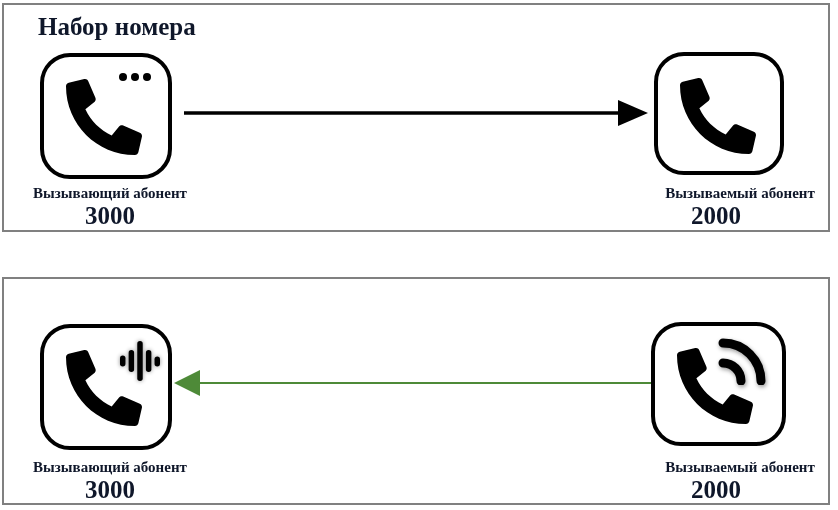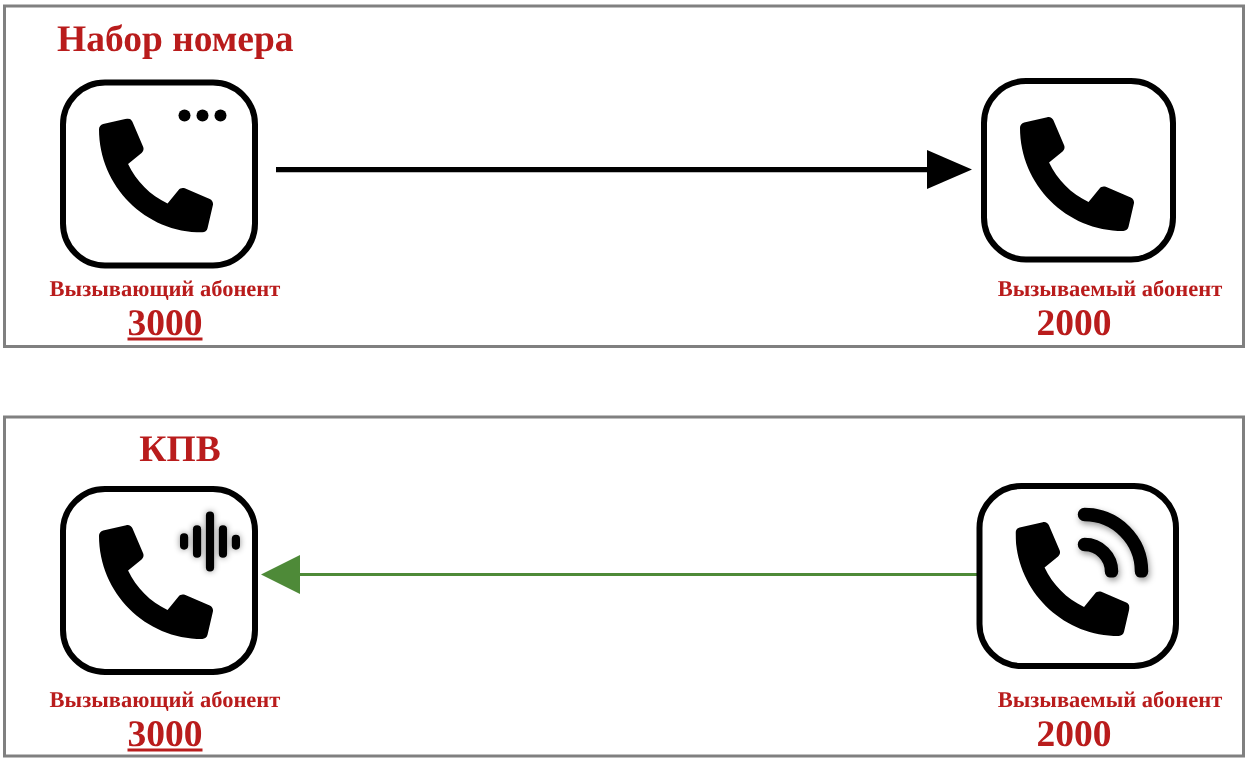--- a/index.html
+++ b/index.html
@@ -1,19 +1,19 @@
 <!DOCTYPE html>
 <html><head>
 <meta charset="utf-8">
 <style>
   html,body{margin:0;padding:0;background:#ffffff;}
   .screen{
     position:relative;width:838px;height:510px;background:#ffffff;
     font-family:"Liberation Serif","DejaVu Serif",serif;
-    font-weight:700;color:#b91c1c;overflow:hidden;
+    font-weight:700;color:#0f172a;overflow:hidden;
   }
   .panel{
     position:absolute;left:2px;width:828px;
     border:2px solid #808080;background:#ffffff;box-sizing:border-box;
   }
   .panel-1{top:3px;height:229px;}
   .panel-2{top:277px;height:228px;}
   .panel-title{position:absolute;font-size:25px;line-height:1.1;white-space:nowrap;}
   .panel-1 .panel-title{left:34px;top:8px;}
   .panel-2 .panel-title{left:36px;top:7px;width:160px;text-align:center;}
@@ -30,21 +30,21 @@
   .badge-dots{left:74px;top:15px;width:34px;height:10px;}
   .badge-bars{left:76px;top:11px;width:40px;height:44px;filter:drop-shadow(0 0 2px rgba(0,0,0,0.45));}
   .badge-waves{left:60px;top:9px;width:52px;height:50px;filter:drop-shadow(1px 2px 2px rgba(0,0,0,0.40));}
   .sub-label{
     position:absolute;font-size:15px;line-height:20px;text-align:center;white-space:nowrap;
   }
   .sub-number{
     position:absolute;font-size:25px;line-height:26px;text-align:center;white-space:nowrap;
   }
   .caller-label{left:2px;width:208px;top:178px;}
-  .caller-number{left:2px;width:208px;top:198px;text-decoration:underline;}
+  .caller-number{left:2px;width:208px;top:198px;}
   .callee-label{left:630px;width:212px;top:178px;}
   .callee-number{left:606px;width:212px;top:198px;}
   .arrow-svg{position:absolute;}
   .arrow-fwd{left:176px;top:93px;width:470px;height:30px;}
   .arrow-back{left:168px;top:90px;width:482px;height:30px;}
 </style>
 </head>
 <body>
 
 <div class="screen">
@@ -73,21 +73,20 @@
     <div class="iconbox p1-callee-box">
       <svg class="handset" viewBox="0 0 512 512">
         <path transform="scale(-1,1) translate(-512,0)" d="M493.4 24.6l-104-24c-11.3-2.6-22.9 3.3-27.5 13.9l-48 112c-4.2 9.8-1.4 21.3 6.9 28l60.6 49.6c-36 76.7-98.9 140.5-177.2 177.2l-49.6-60.6c-6.8-8.3-18.2-11.1-28-6.9l-112 48C3.9 366.5-2 378.1.6 389.4l24 104C27.1 504.2 36.7 512 48 512c256.1 0 464-207.5 464-464 0-11.2-7.7-20.9-18.6-23.4z" fill="#000"></path>
       </svg>
     </div>
     <div class="sub-label callee-label">Вызываемый абонент</div>
     <div class="sub-number callee-number">2000</div>
   </div>
 
   <div class="panel panel-2">
-    <div class="panel-title">КПВ</div>
 
     <div class="iconbox p2-caller-box">
       <svg class="handset" viewBox="0 0 512 512">
         <path transform="scale(-1,1) translate(-512,0)" d="M493.4 24.6l-104-24c-11.3-2.6-22.9 3.3-27.5 13.9l-48 112c-4.2 9.8-1.4 21.3 6.9 28l60.6 49.6c-36 76.7-98.9 140.5-177.2 177.2l-49.6-60.6c-6.8-8.3-18.2-11.1-28-6.9l-112 48C3.9 366.5-2 378.1.6 389.4l24 104C27.1 504.2 36.7 512 48 512c256.1 0 464-207.5 464-464 0-11.2-7.7-20.9-18.6-23.4z" fill="#000"></path>
       </svg>
       <svg class="badge badge-bars" viewBox="0 0 44 48">
         <rect x="0" y="18" width="6" height="12" rx="3" fill="#000"></rect>
         <rect x="9.5" y="12" width="6" height="24" rx="3" fill="#000"></rect>
         <rect x="19" y="2" width="6" height="44" rx="3" fill="#000"></rect>
         <rect x="28.5" y="12" width="6" height="24" rx="3" fill="#000"></rect>

